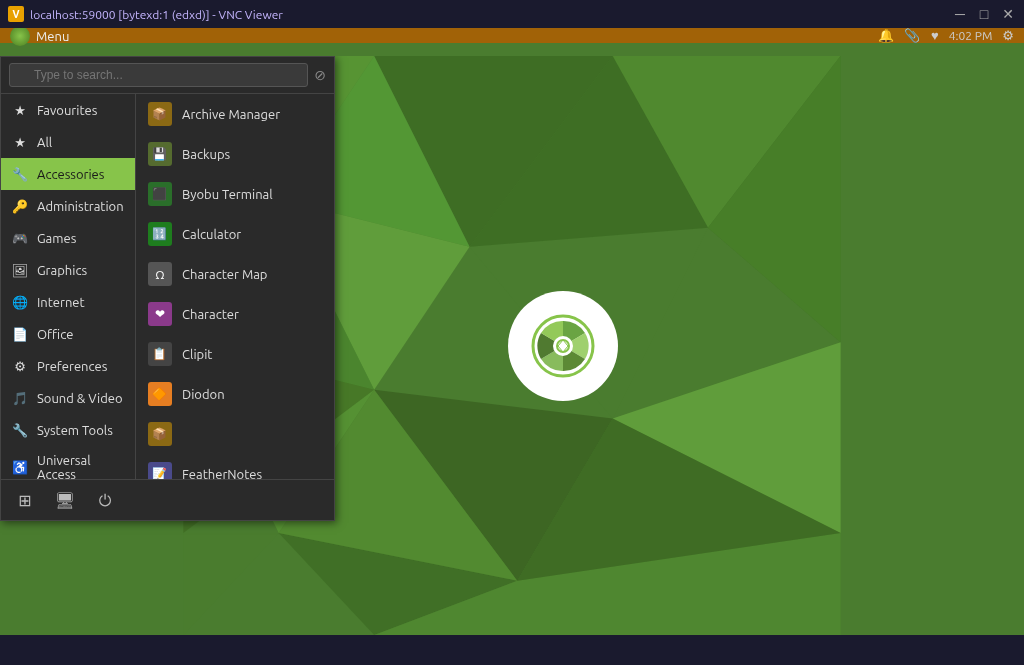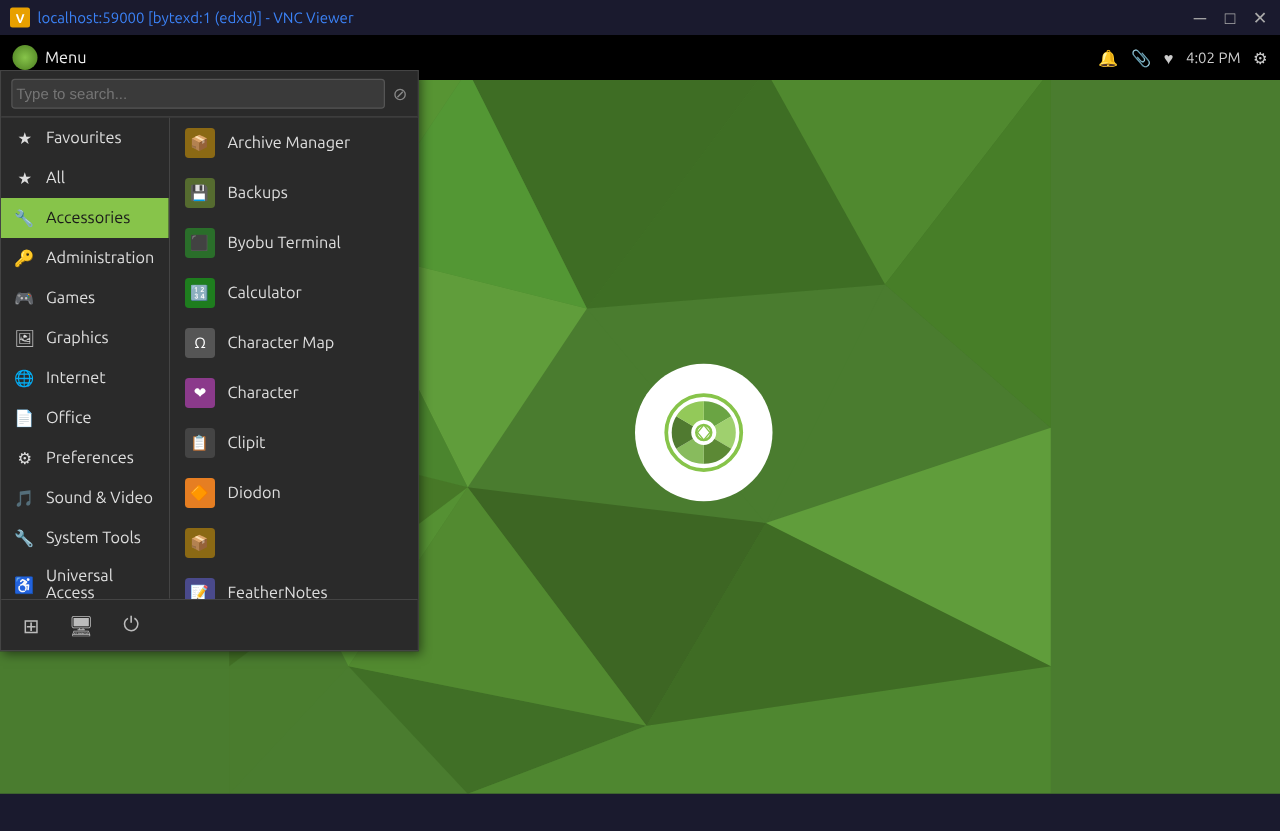--- a/index.html
+++ b/index.html
@@ -34,21 +34,21 @@
       display: flex;
       align-items: center;
       justify-content: center;
       font-size: 10px;
       color: white;
       font-weight: bold;
     }
     .title-bar-text {
       flex: 1;
       font-size: 12px;
-      color: #3b82f6;
+      color: #c4b5fd;
     }
     .title-bar-controls {
       display: flex;
       gap: 8px;
     }
     .title-bar-btn {
       width: 16px;
       height: 16px;
       display: flex;
       align-items: center;
@@ -66,22 +66,22 @@
       right: 0;
       height: 30px;
       background: #1a1a2e;
       display: flex;
       align-items: center;
       z-index: 100;
     }
 
     
     .system-bar {
-      height: 36px;
-      background: #000000;
+      height: 15px;
+      background: #a16207;
       display: flex;
       align-items: center;
       padding: 0 10px;
       justify-content: space-between;
       position: relative;
       z-index: 50;
     }
     .system-bar-left {
       display: flex;
       align-items: center;
@@ -182,21 +182,21 @@
       align-items: center;
       border-bottom: 1px solid #444;
       gap: 6px;
     }
     .search-input {
       flex: 1;
       background: #3a3a3a;
       border: 1px solid #555;
       border-radius: 3px;
       color: #fef9c3;
-      padding: 4px 3px;
+      padding: 4px 24px;
       font-size: 12px;
       outline: none;
     }
     .search-clear {
       color: #888;
       font-size: 14px;
       cursor: pointer;
     }
 
     

